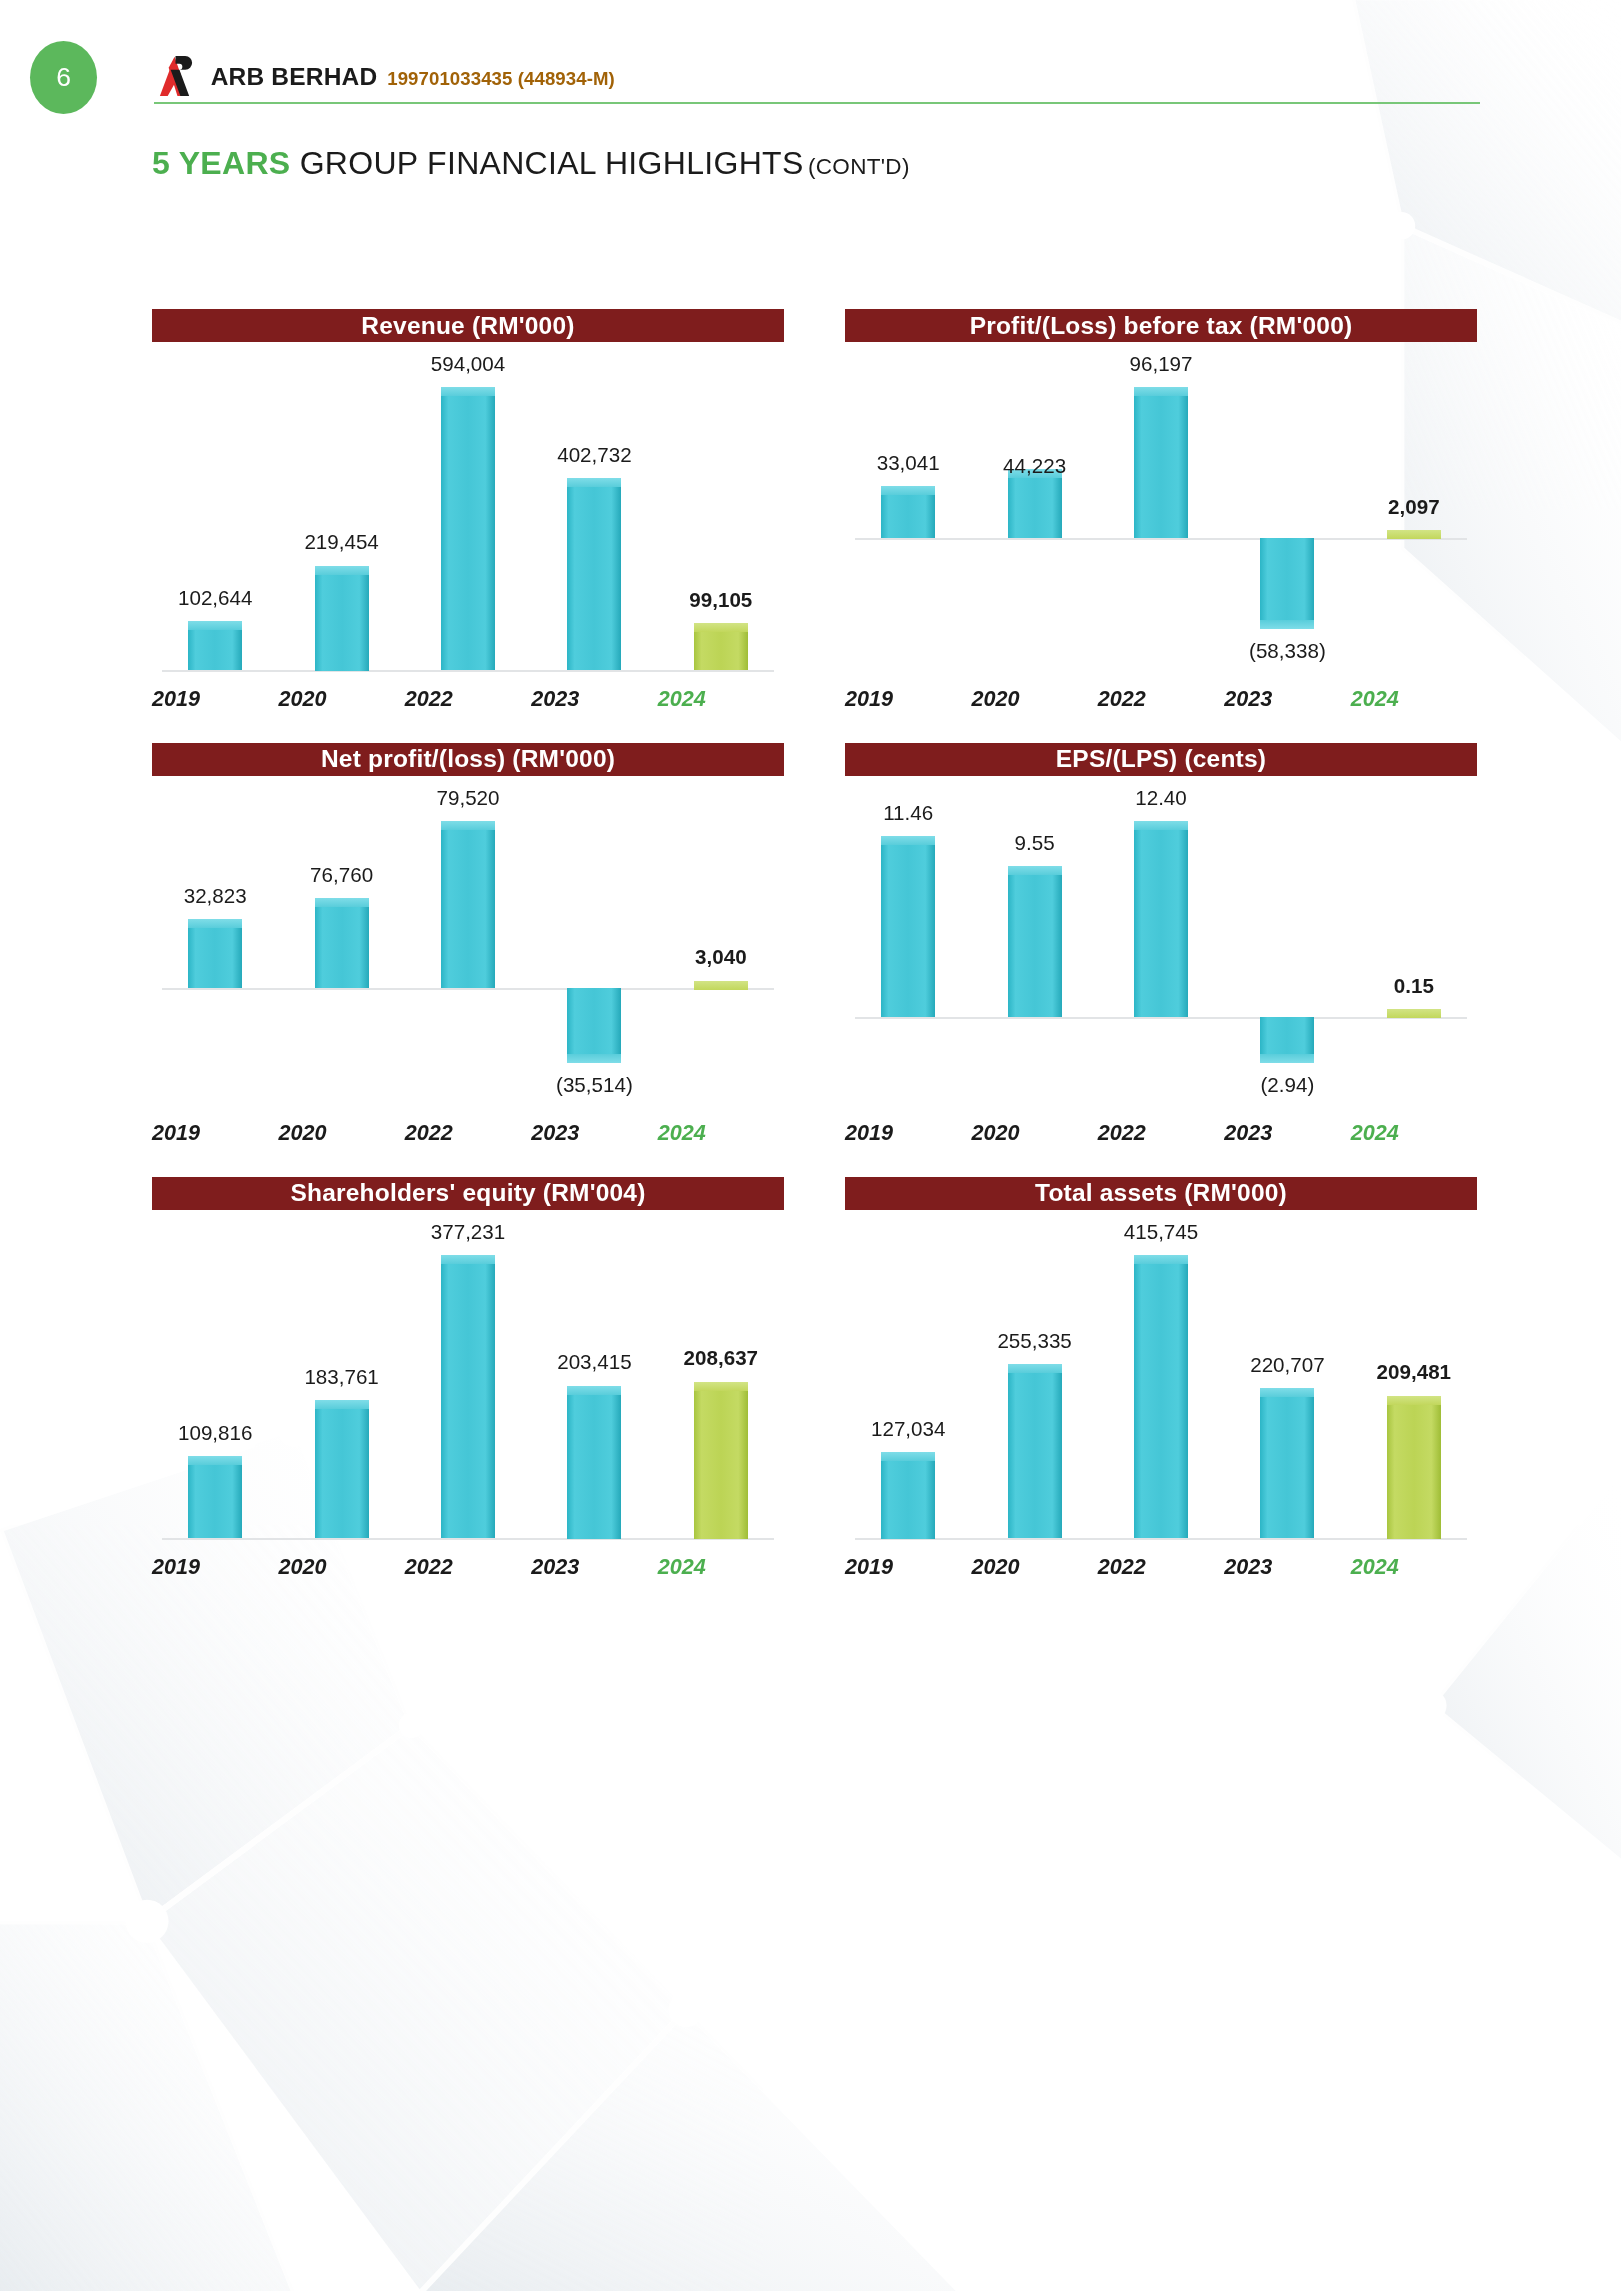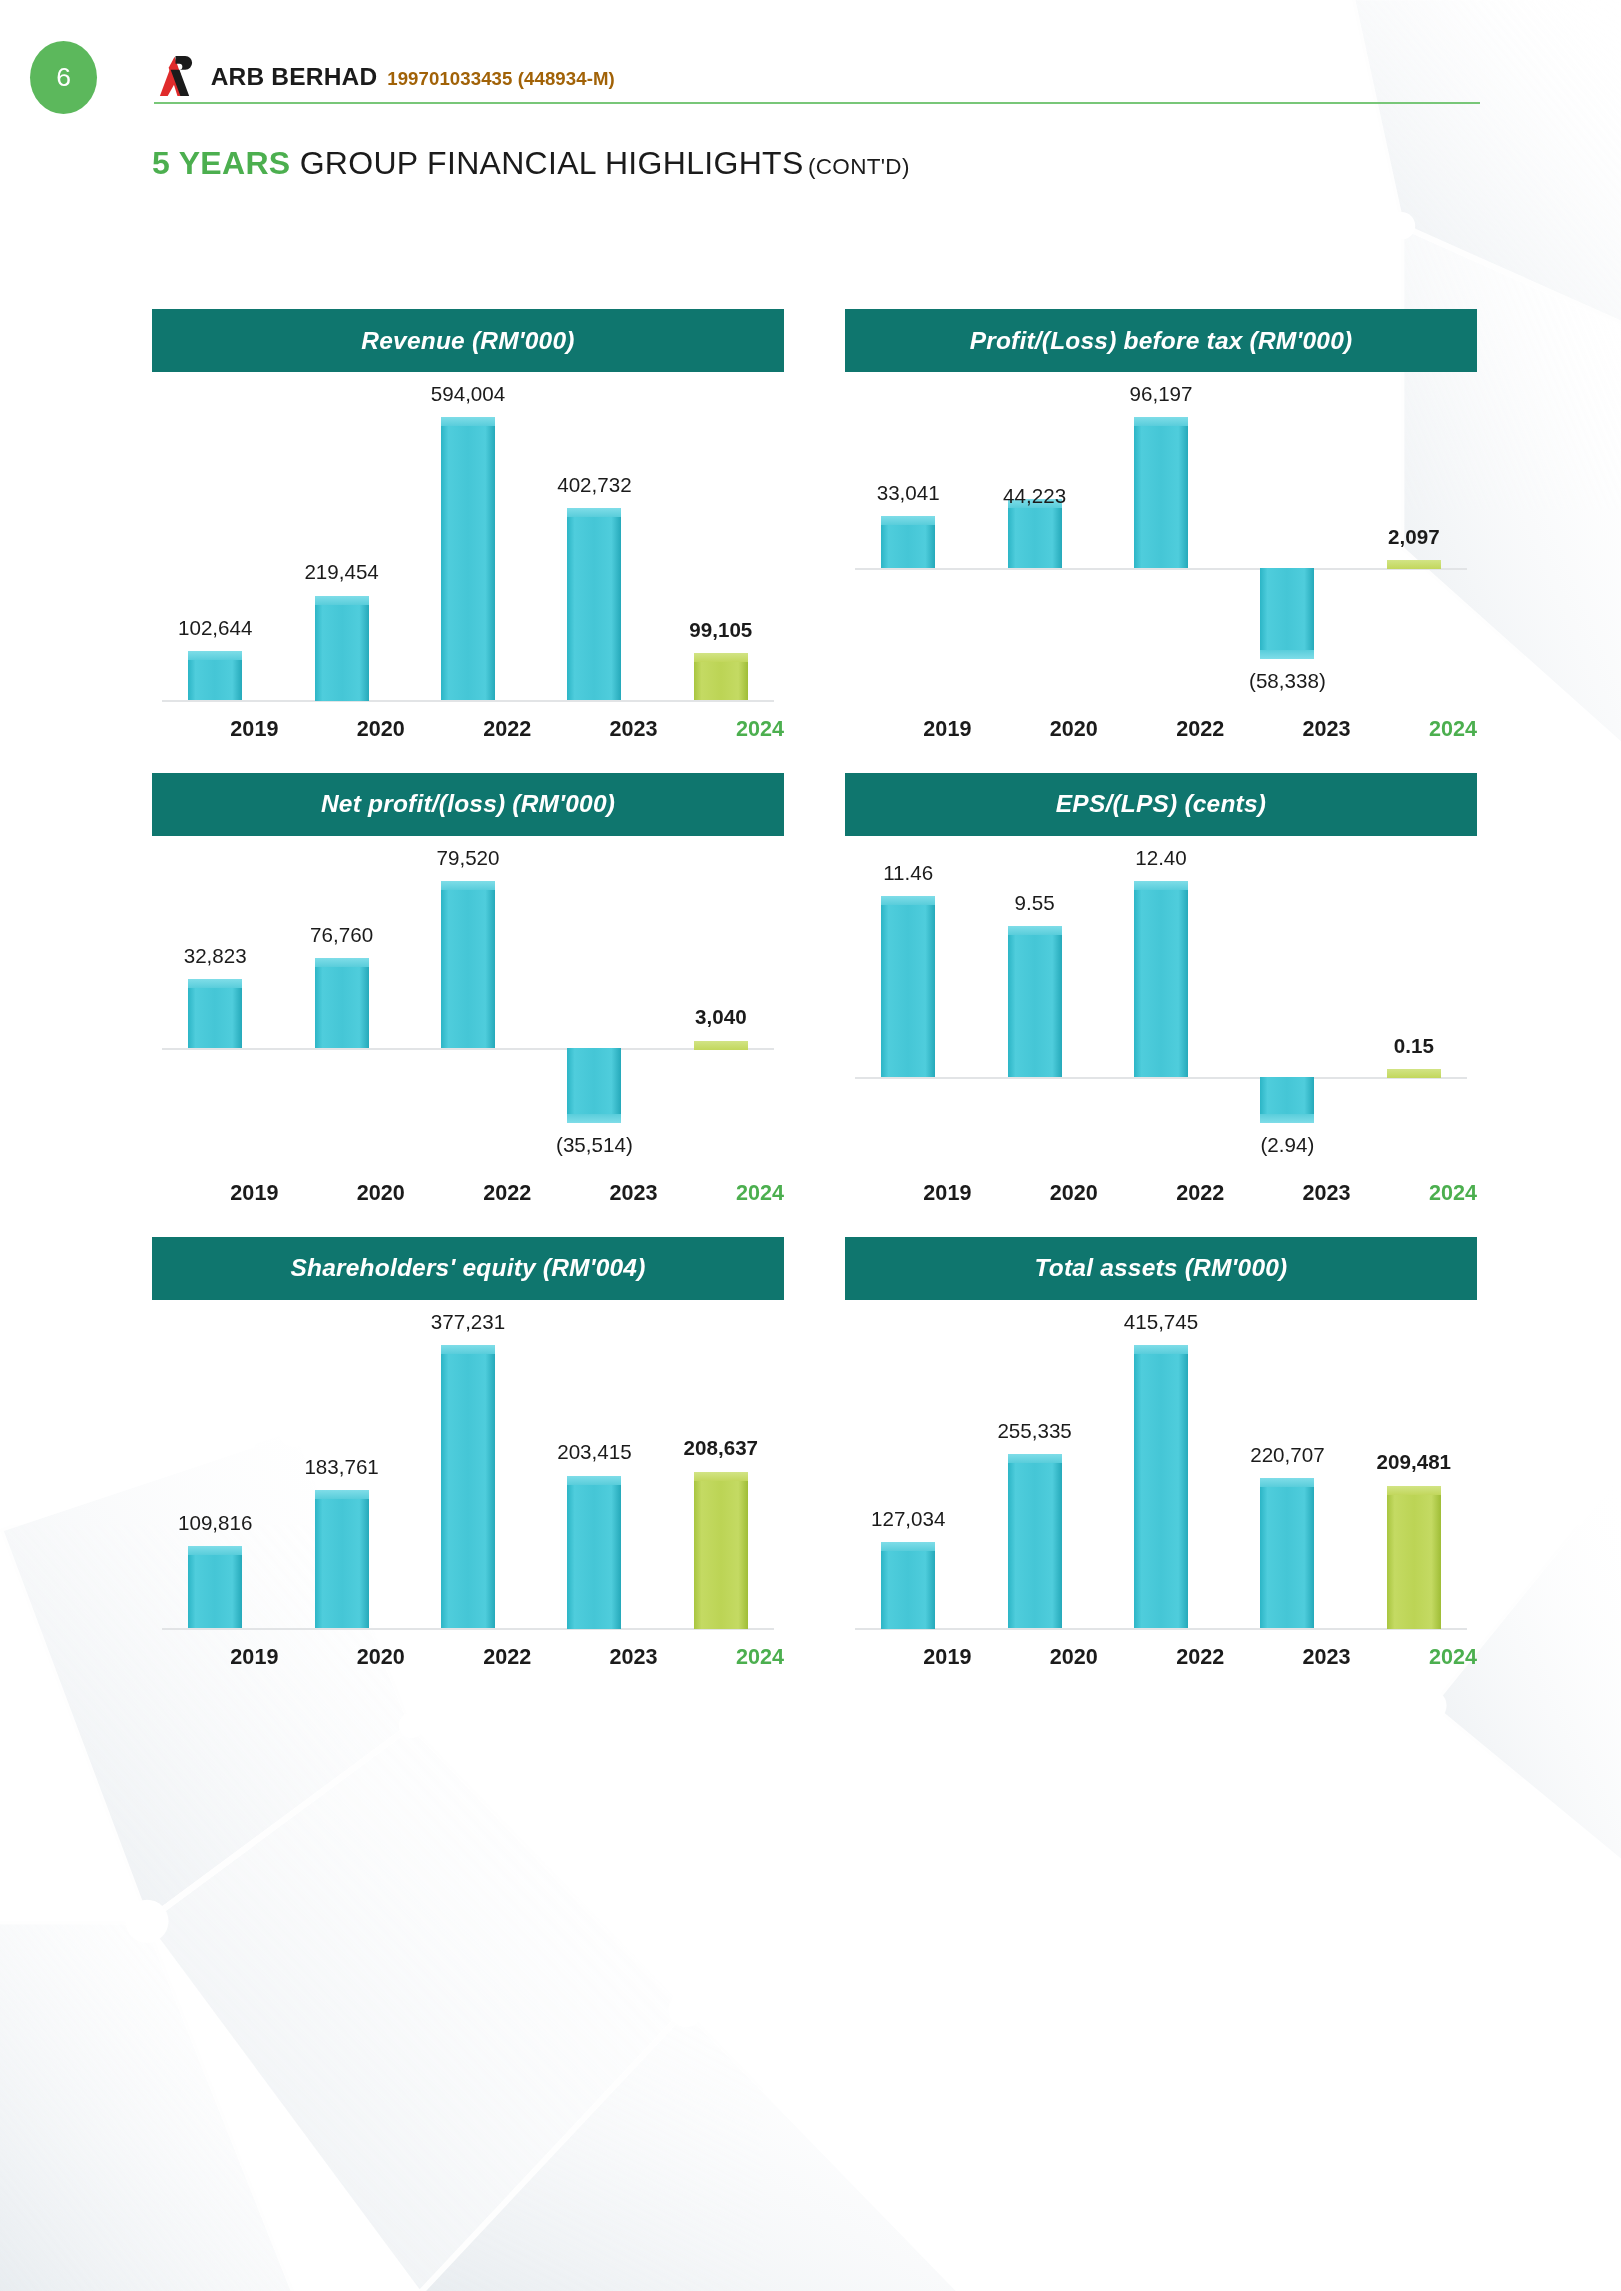--- a/index.html
+++ b/index.html
@@ -30,22 +30,22 @@
   .page-title{position:absolute;left:152px;top:145px;white-space:nowrap;}
   .pt-green{font-size:32px;font-weight:bold;color:#4caf4f;letter-spacing:0.3px;}
   .pt-dark{font-size:32px;font-weight:400;color:#1b1b1b;letter-spacing:0.3px;}
   .pt-cont{font-size:22.5px;font-weight:400;color:#1b1b1b;letter-spacing:0.3px;}
 
   
   .charts{position:absolute;left:0;top:309px;width:1621px;}
   .chart-row{display:flex;gap:61px;padding-left:152px;}
   .chart-card{width:632px;}
   .chart-head{
-    height:63px;background:#0f766e;color:#ffffff;display:flex;align-items:center;justify-content:center;
-    font-size:24.5px;font-weight:bold;letter-spacing:0.2px;font-style:italic;
+    height:33px;background:#7f1d1d;color:#ffffff;display:flex;align-items:center;justify-content:center;
+    font-size:24.5px;font-weight:bold;letter-spacing:0.2px;
   }
   .plot{position:relative;width:632px;}
   .axis-line{position:absolute;left:9.8px;right:9.8px;height:2px;background:#e2e4e6;}
   .bars{position:absolute;left:0;top:0;width:632px;height:100%;display:flex;}
   .bslot{flex:1;position:relative;}
   .bar{
     position:absolute;left:50%;transform:translateX(-50%);width:54px;
   }
   .bar .body{
     width:100%;height:100%;
@@ -62,21 +62,21 @@
   .bar.olive .cap{background:linear-gradient(180deg,#d2e485 0%,#c2d75c 100%);}
   .bar.neg .cap{top:auto;bottom:0;background:linear-gradient(0deg,#7fdde8 0%,#59cddb 100%);}
 
   .vlabel{
     position:absolute;left:50%;transform:translateX(-50%);white-space:nowrap;
     font-size:20.6px;color:#1b1b1b;font-weight:400;
   }
   .vlabel.bold{font-weight:bold;}
 
   .years{display:flex;width:632px;margin-top:5.9px;}
-  .yslot{flex:1;text-align:right;font-size:21.6px;font-weight:bold;color:#1b1b1b;}
+  .yslot{flex:1;text-align:left;font-size:21.6px;font-weight:bold;color:#1b1b1b;font-style:italic;}
   .yslot.hl{color:#4caf4f;}
 </style>
 </head>
 <body>
 
 <svg id="bg-network" viewBox="0 0 1654 2338">
   <defs>
     <linearGradient id="bgfade" x1="0" y1="1" x2="1" y2="0">
       <stop offset="0%" stop-color="#dfe5ea" stop-opacity="0.95"></stop>
       <stop offset="55%" stop-color="#eef1f4" stop-opacity="0.4"></stop>

